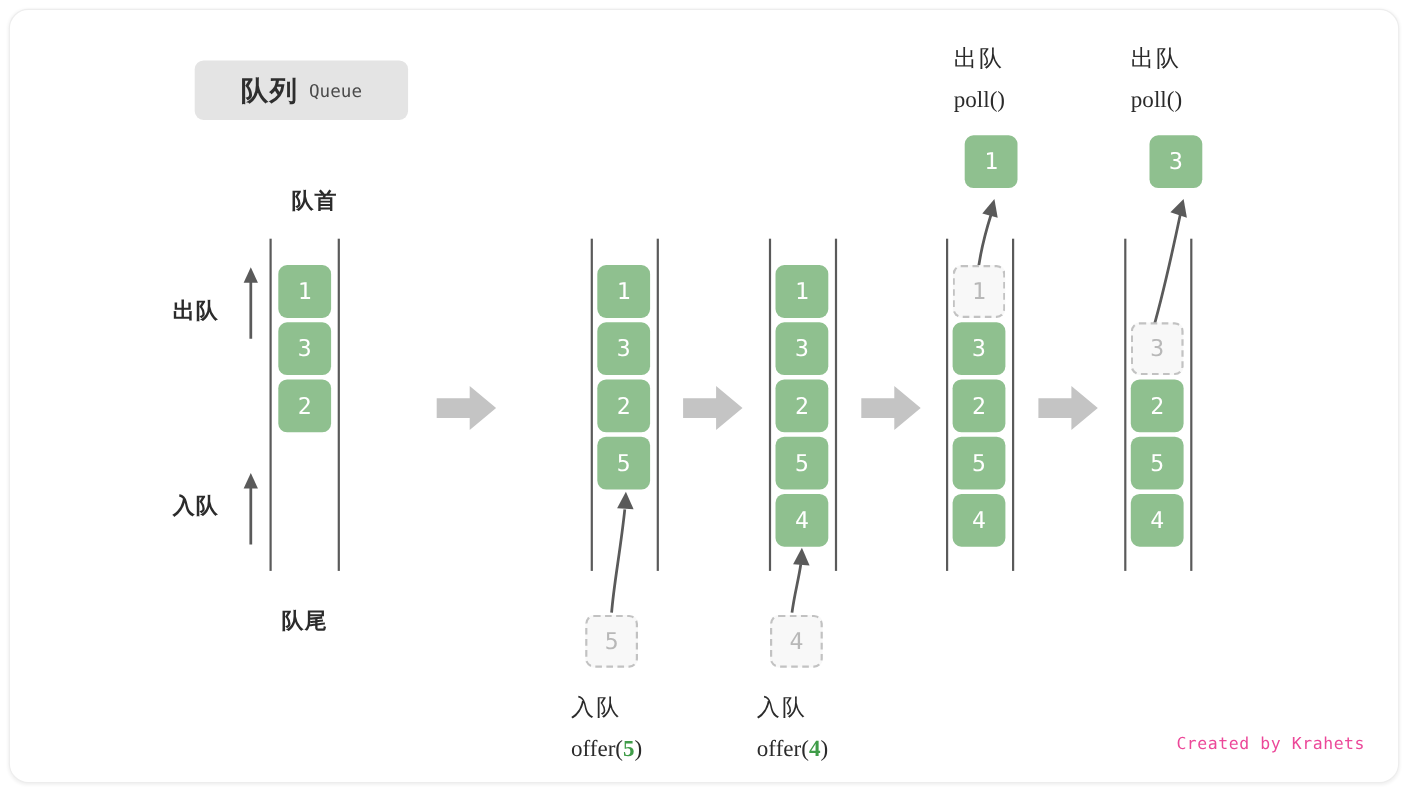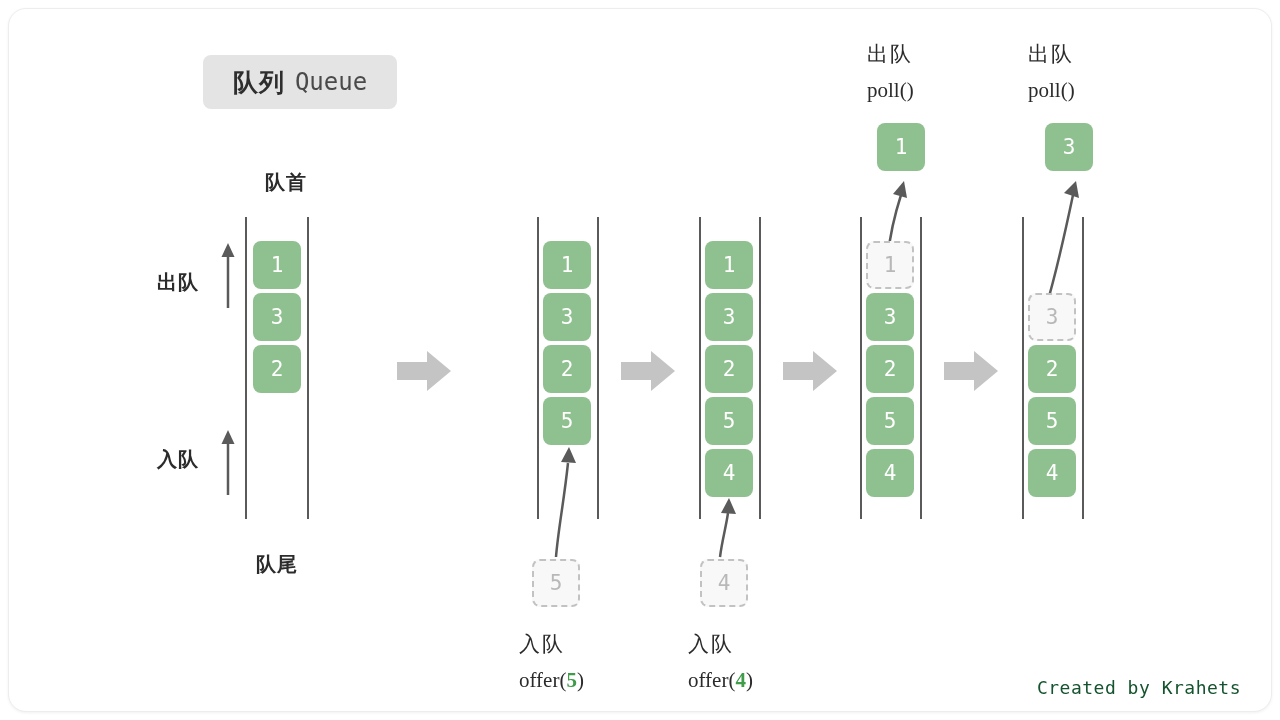--- a/index.html
+++ b/index.html
@@ -31,31 +31,30 @@
   
   #title-badge {
     left: 168px; top: 46px;
     width: 194px; height: 54px;
     background: #e4e4e4;
     border-radius: 8px;
     display: flex;
     align-items: center;
     justify-content: center;
     gap: 10px;
-    margin-left: 26px;
   }
   #title-badge .cn {
     font-size: 25px;
     font-weight: bold;
     color: #2e2e2e;
     letter-spacing: 1px;
   }
   #title-badge .en {
     font-family: "DejaVu Sans Mono", monospace;
-    font-size: 24px;
+    font-size: 16px;
     color: #4a4a4a;
   }
 
   
   .cn-bold {
     font-size: 20px;
     font-weight: bold;
     color: #2b2b2b;
     white-space: nowrap;
     letter-spacing: 1px;
@@ -102,24 +101,24 @@
     color: #ffffff;
   }
   .box.ghost {
     background: #f8f8f8;
     border: 2px dashed #c2c2c2;
     color: #b8b8b8;
   }
 
   
   #watermark {
-    right: 30px; bottom: 13px;
+    right: 30px; bottom: 26px;
     font-family: "DejaVu Sans Mono", monospace;
-    font-size: 18px;
-    color: #14532d;
+    font-size: 15px;
+    color: #ec4899;
     letter-spacing: 0.5px;
   }
   svg { overflow: visible; }
 </style>
 </head>
 <body>
 
 <div id="card">
 
   <div id="title-badge" class="abs">

